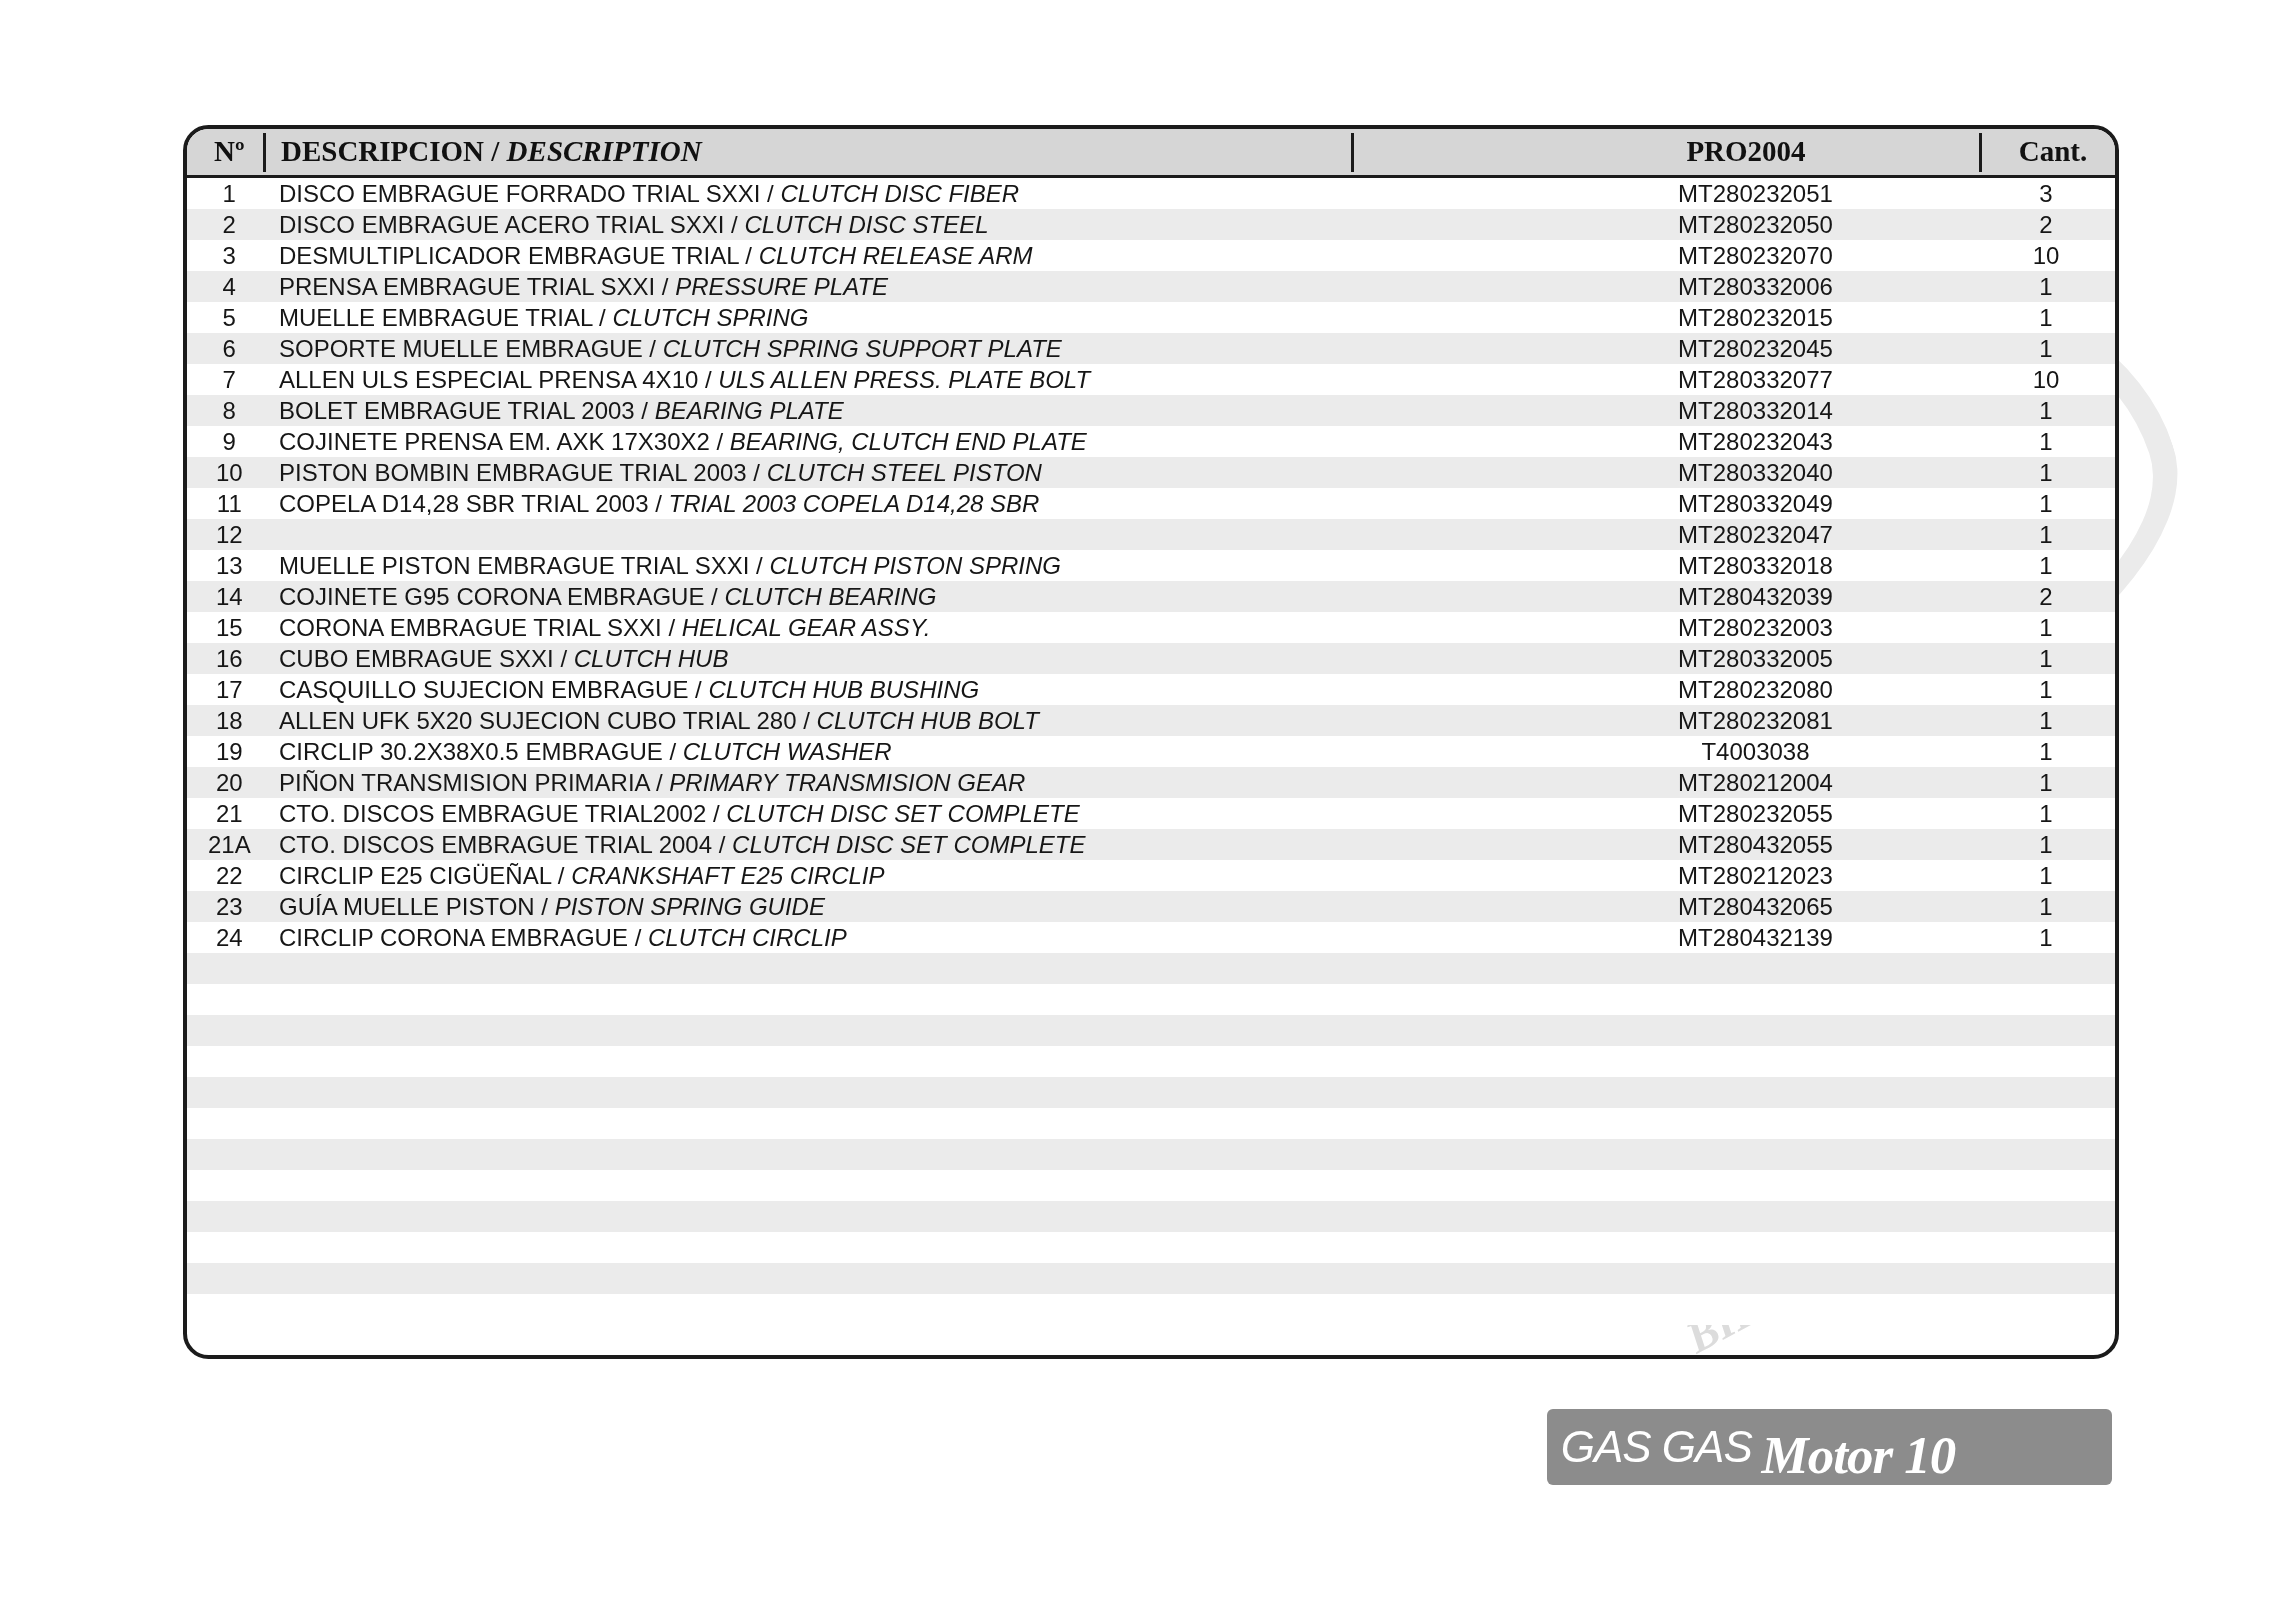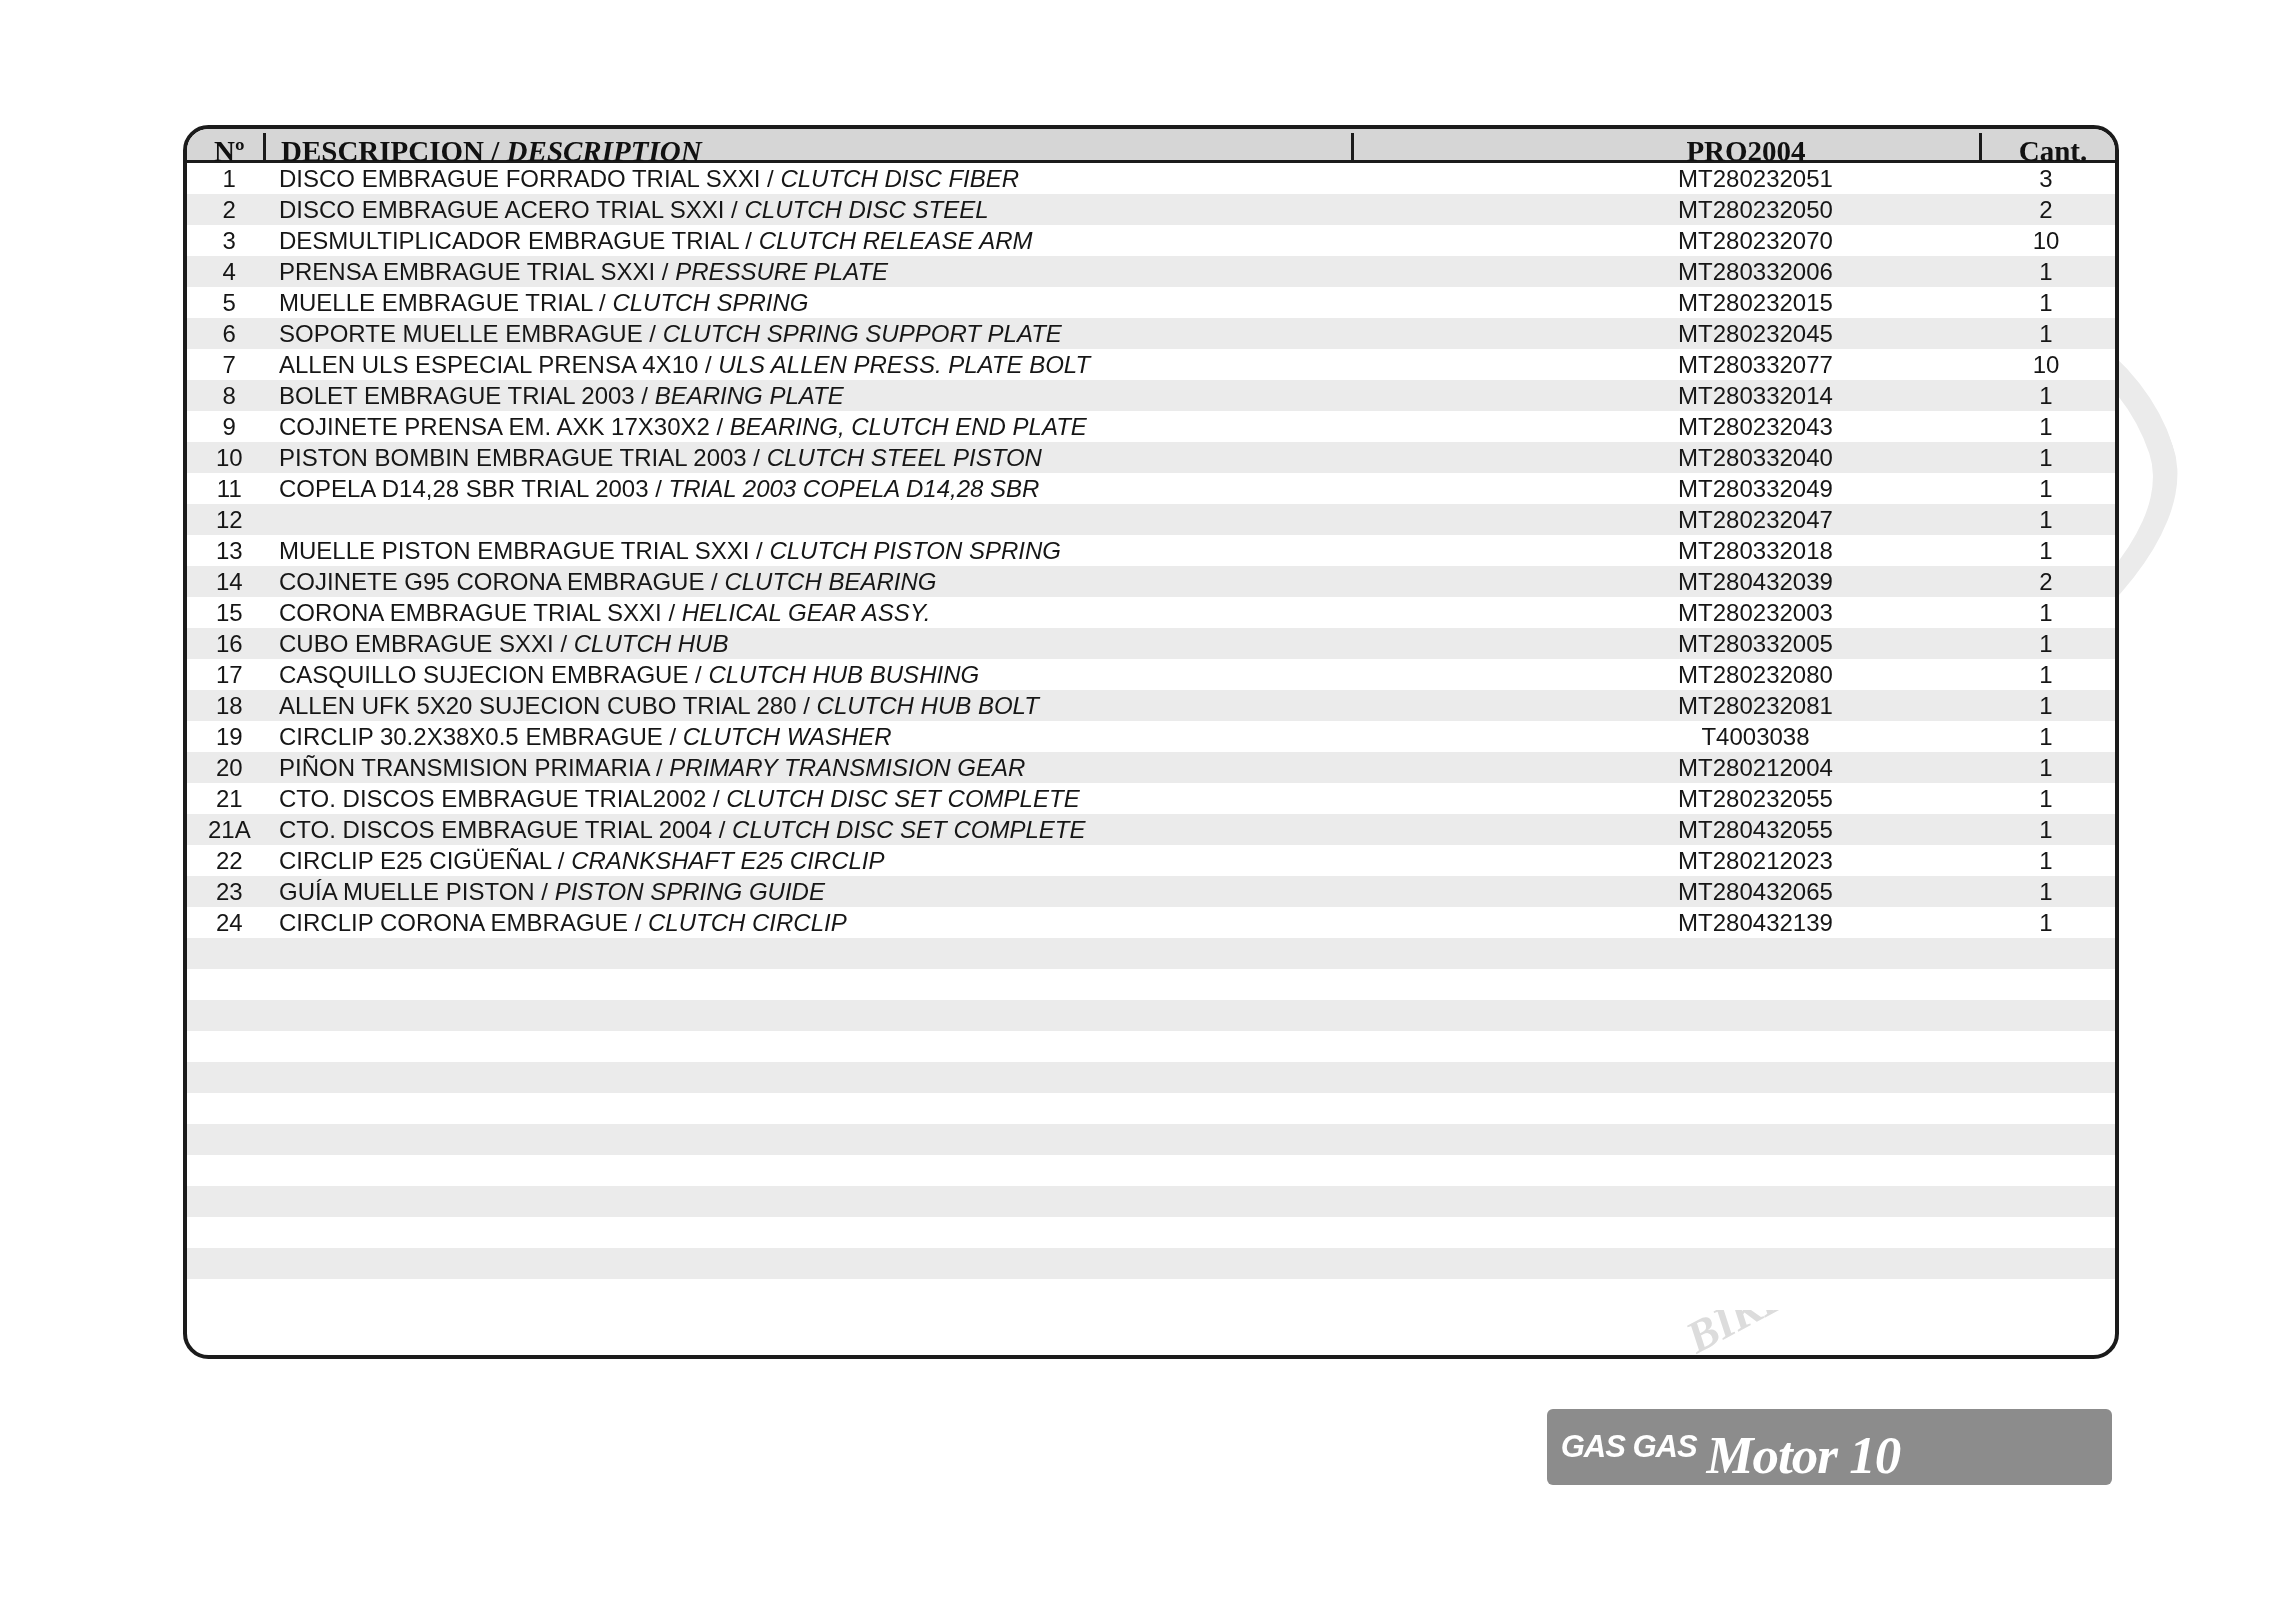--- a/index.html
+++ b/index.html
@@ -90,21 +90,21 @@
 
   .table {
     position: relative;
     width: 100%;
     height: 100%;
   }
 
   
   .thead {
     position: relative;
-    height: 34px;
+    height: 49px;
     background: #d6d6d6;
     border-bottom: 3.9px solid #1b1b1b;
     box-sizing: border-box;
   }
   .thead .cell {
     position: absolute;
     top: 0;
     height: 45px;
     line-height: 45px;
     font-family: "Liberation Serif", serif;
@@ -172,23 +172,23 @@
     border-radius: 5.9px;
     display: flex;
     align-items: center;
     justify-content: flex-start;
     padding-left: 13.7px;
     box-sizing: border-box;
     overflow: hidden;
   }
   .logo .gasgas {
     font-family: "Liberation Sans", sans-serif;
-    font-weight: bold;
+    font-weight: normal;
     font-style: italic;
-    font-size: 31px;
+    font-size: 44px;
     color: #ffffff;
     letter-spacing: -1px;
     white-space: nowrap;
   }
   .logo .motor {
     font-family: "Liberation Serif", serif;
     font-weight: bold;
     font-style: italic;
     font-size: 53px;
     color: #ffffff;

